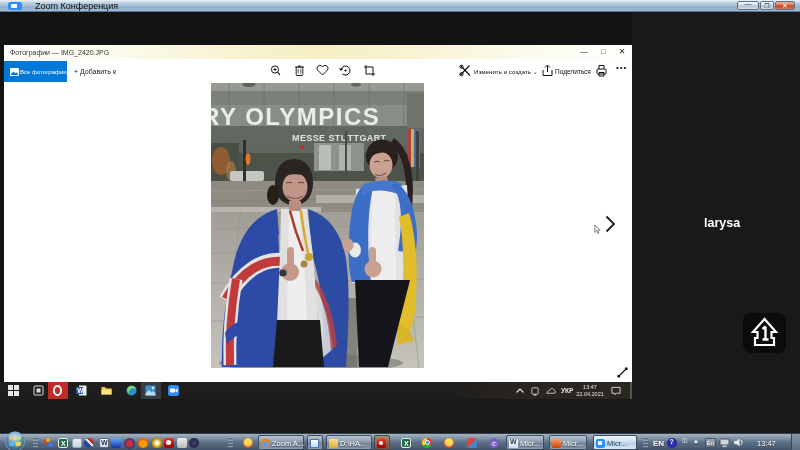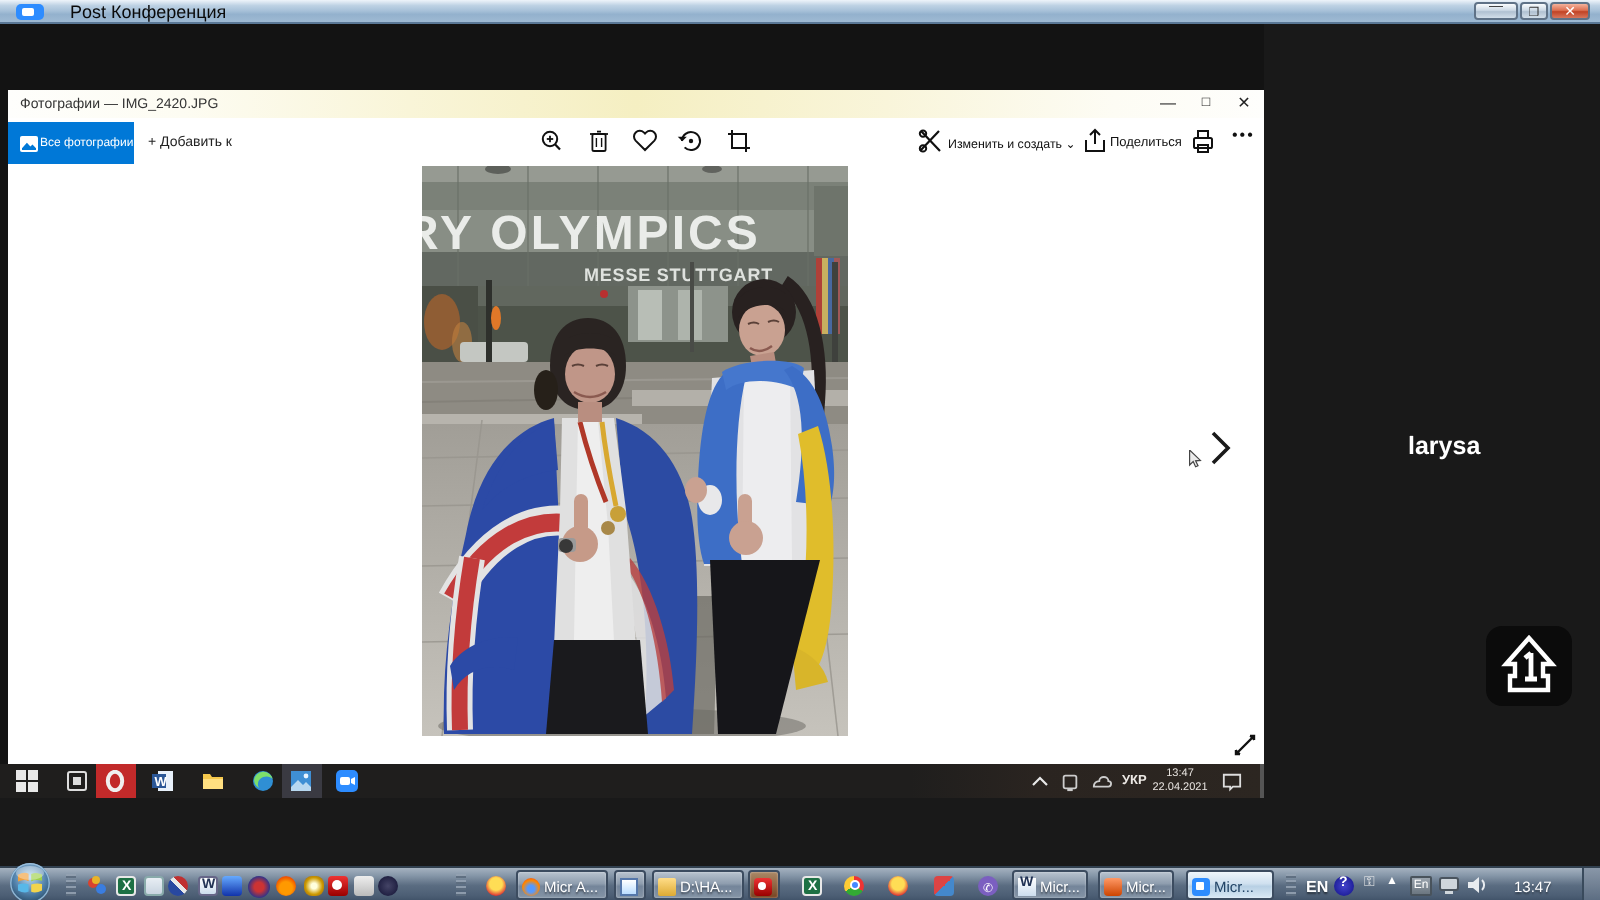--- a/index.html
+++ b/index.html
@@ -358,21 +358,21 @@
     <div id="handbtn" class="abs">
       <svg width="43" height="40" viewBox="0 0 43 40" style="position:absolute;">
         <path d="M21.5 6 L33 19 L28.5 19 L28.5 25 L31 25 L31 32 L12 32 L12 25 L14.5 25 L14.5 19 L10 19 Z" fill="none" stroke="#fff" stroke-width="2.2"></path>
         <path d="M22.5 13.5 L22.5 26.5 M22.5 13.5 L19.5 16 M19.5 26.5 L25.5 26.5" stroke="#fff" stroke-width="2.4" fill="none"></path>
       </svg>
     </div>
   </div>
 
   <div id="ztitle" class="abs">
       <span id="zicon" class="abs"></span>
-      <span id="ztext" class="abs">Post Конференция</span>
+      <span id="ztext" class="abs">Zoom Конференция</span>
     <span id="wmin" class="winbtn abs">
         <span class="btnglyph" style="top:-2px;">—</span>
       </span>
     <span id="wmax" class="winbtn abs">
         <span class="btnglyph" style="font-size:6px;">❐</span>
       </span>
     <span id="wclose" class="winbtn abs">
         <span class="btnglyph" style="color:#fff;">✕</span>
       </span>
   </div>
@@ -419,21 +419,21 @@
     <span class="sico" style="left:164px; background:linear-gradient(#e33,#900); border-radius:2px;">
         <span style="position:absolute;left:2px;top:2px;width:5px;height:5px;background:#fff;border-radius:50%;"></span>
       </span>
     <span class="sico" style="left:177px; background:linear-gradient(#eee,#bbb);"></span>
     <span class="sico" style="left:189px; background:radial-gradient(circle,#446,#113); border-radius:50%;"></span>
     <span class="grip" style="left:228px;"></span>
     <span class="sico" style="left:243px; background:radial-gradient(circle at 50% 40%,#fd5 40%,#d33 75%); border-radius:50%;"></span>
 
     <div class="tbtn" style="left:258px; width:46px;">
       <span class="tico" style="background:radial-gradient(circle at 50% 60%, #59f 25%, #f80 60%, #d33);  border-radius:50%;"></span>
-      <span class="lbl">Micr A...</span>
+      <span class="lbl">Zoom A...</span>
     </div>
     <div class="tbtn" style="left:307px; width:16px;">
       <span class="tico" style="background:linear-gradient(#fff,#bdf); border:1px solid #57a;"></span>
     </div>
     <div class="tbtn" style="left:326px; width:46px;">
       <span class="tico" style="background:linear-gradient(#fd8,#da3); border-radius:1px;"></span>
       <span class="lbl">D:\HA...</span>
     </div>
     <div class="tbtn" style="left:374px; width:16px; background:linear-gradient(#a86,#742);">
       <span class="tico" style="background:linear-gradient(#e33,#900); border-radius:2px;">

